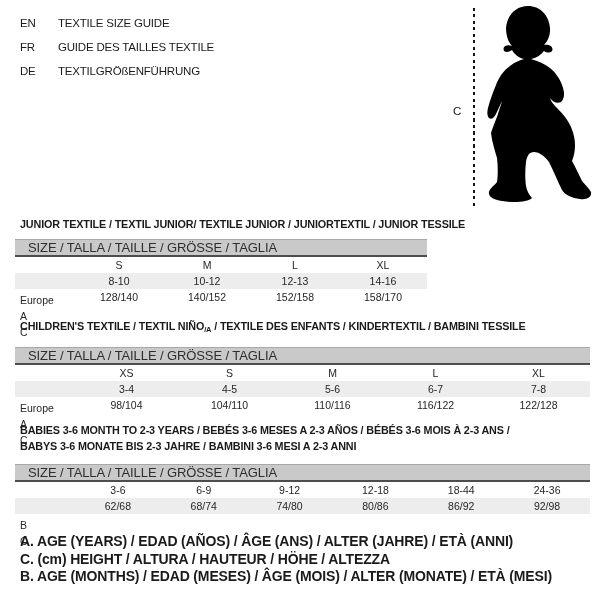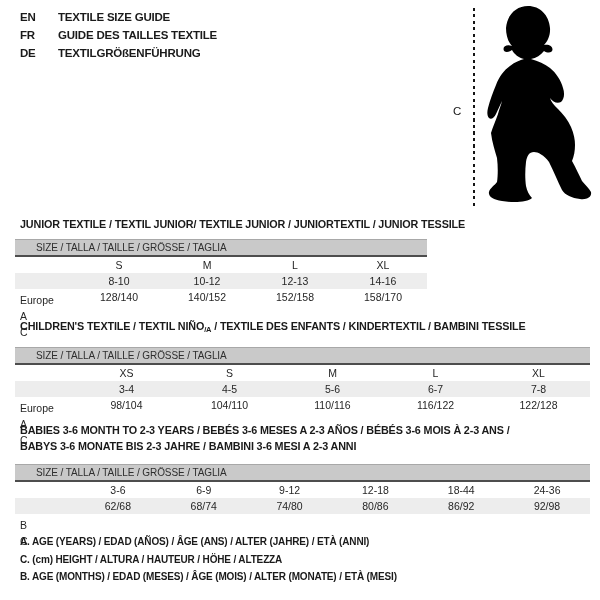--- a/index.html
+++ b/index.html
@@ -5,50 +5,50 @@
   html,body { margin:0; padding:0; }
   body {
     width:600px; height:600px; position:relative; overflow:hidden;
     background:#ffffff; color:#1a1a1a;
     font-family:"Liberation Sans", sans-serif;
   }
   .abs { position:absolute; }
 
   
   .lang-block { left:20px; top:8px; }
-  .lang-row { display:flex; line-height:18px; font-size:11.5px; font-weight:bold; letter-spacing:-0.2px; }
+  .lang-row { display:flex; line-height:18px; font-size:11.5px; font-weight:normal; letter-spacing:-0.2px;margin-top:6px; }
   .lang-code { width:38px; }
 
   
   .measure-line {
     left:473px; top:8px; width:2px; height:198px;
     background:repeating-linear-gradient(to bottom,#151515 0 3px,transparent 3px 6.5px);
   }
   .measure-label { left:453px; top:105px; font-size:11.5px; color:#151515; }
   .silhouette { left:484px; top:4px; }
 
   
   .section-title { left:20px; font-size:10.8px; font-weight:bold; letter-spacing:-0.15px; line-height:16px; white-space:nowrap; }
   .section-title sub { font-size:7.5px; vertical-align:-2px; }
 
   
   .size-table { left:15px; }
   .size-bar {
     height:15px; line-height:15px; background:#c9c9c9;
     border-top:1px solid #a8a8a8; border-bottom:2px solid #4d4d4d;
-    font-size:10px; color:#2e2e2e; padding-left:21px; letter-spacing:-0.1px;
+    font-size:13px; color:#2e2e2e; padding-left:13px; letter-spacing:-0.1px;
   }
   .t-row { display:flex; height:16px; line-height:16px; font-size:10.5px; color:#262626; }
   .t-row.shaded { background:#ededed; }
   .t-lbl { width:60px; padding-left:5px; box-sizing:border-box;margin-top:35px; }
   .t-cell { flex:1; text-align:center; }
 
   
   .footnotes { left:20px; top:533px; }
-  .footnote { font-size:10px; font-weight:bold; line-height:17.5px; letter-spacing:-0.15px; white-space:nowrap; }
+  .footnote { font-size:14px; font-weight:bold; line-height:17.5px; letter-spacing:-0.15px; white-space:nowrap; }
 </style>
 </head>
 <body>
 
 <div class="abs lang-block">
   <div class="lang-row">
     <span class="lang-code">EN</span>
     <span>TEXTILE SIZE GUIDE</span>
   </div>
   <div class="lang-row">

